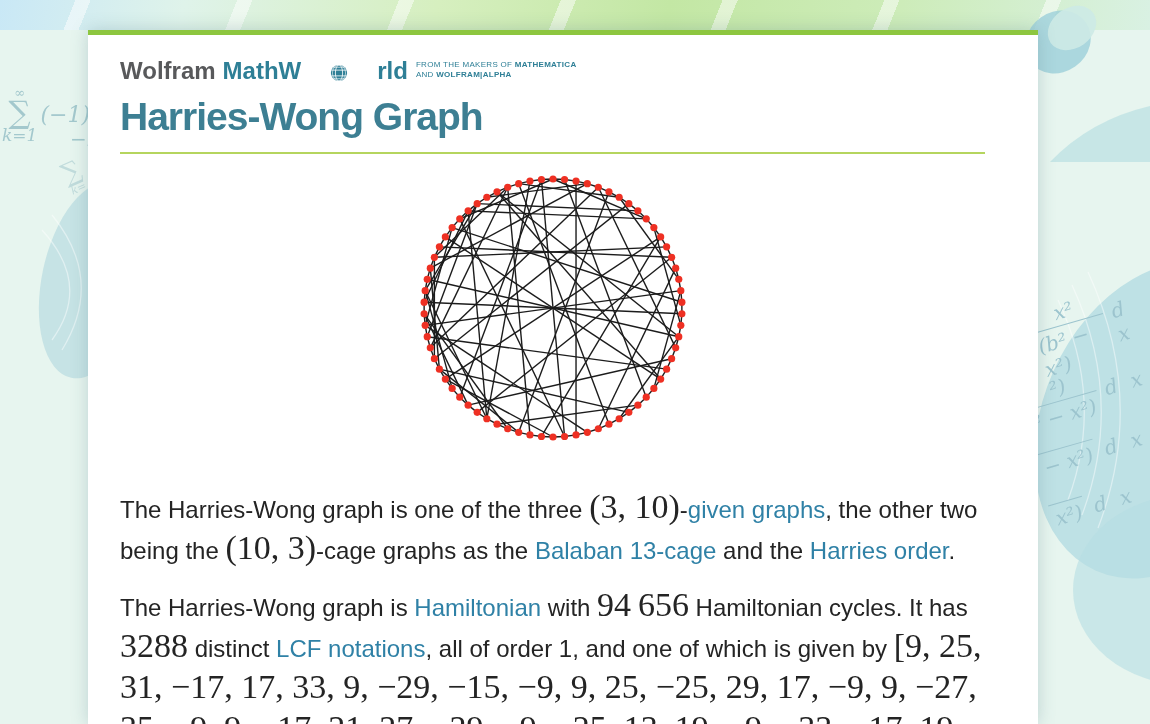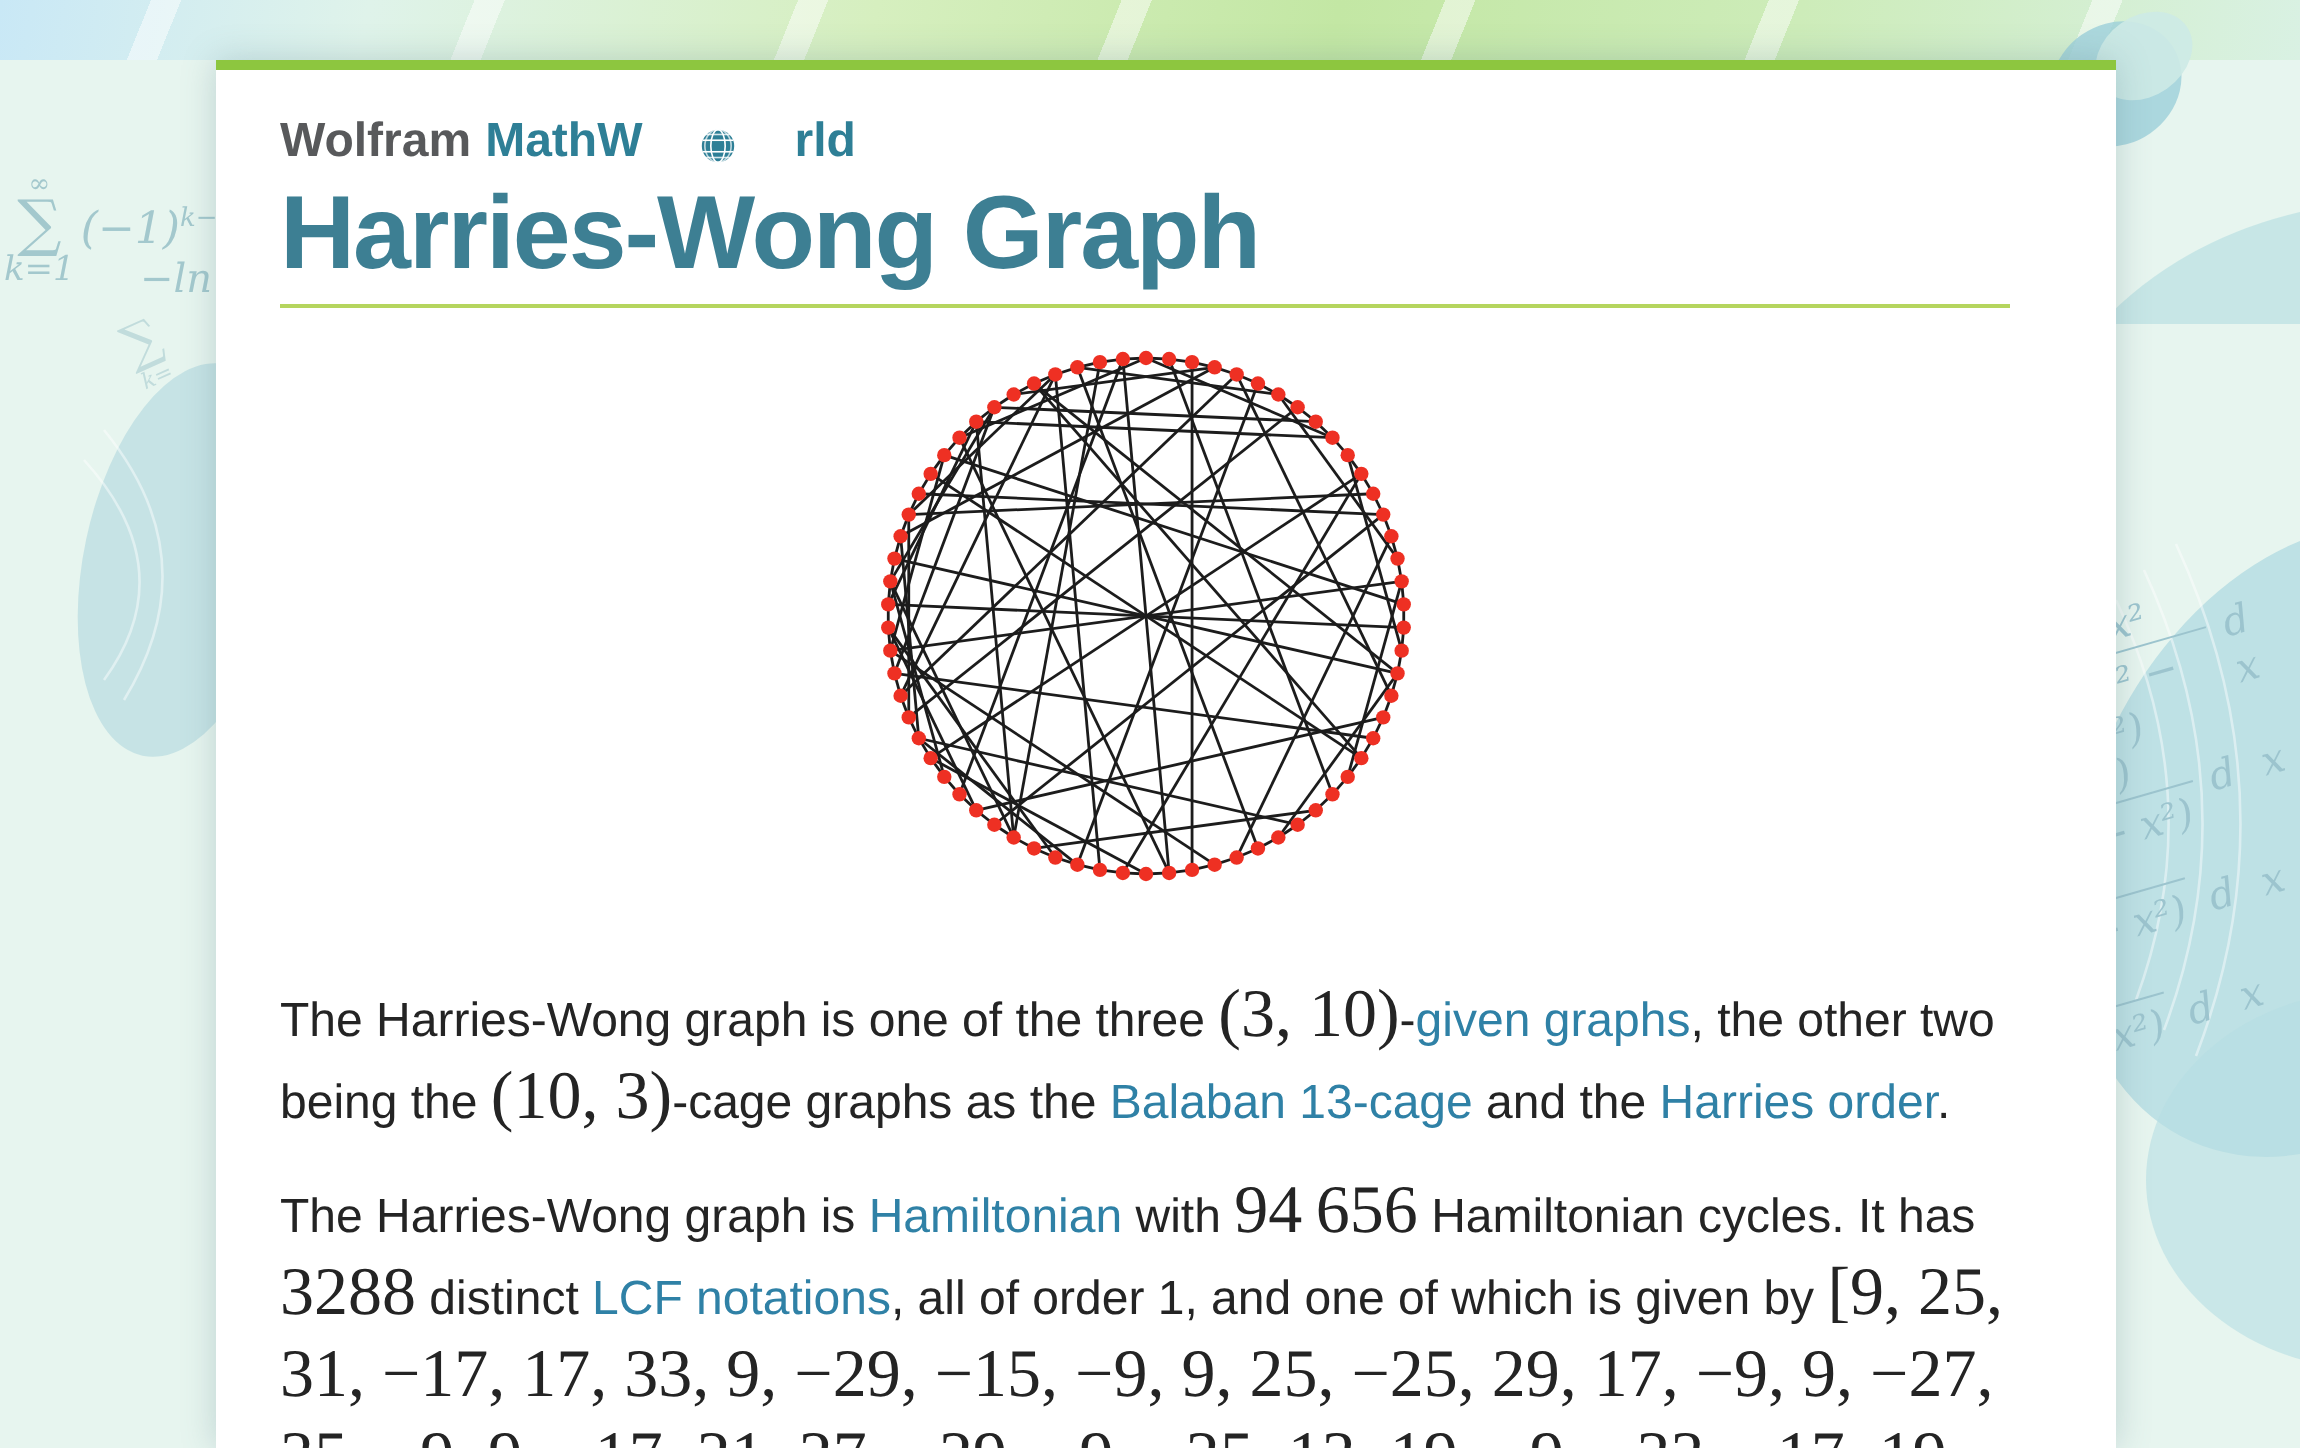--- a/index.html
+++ b/index.html
@@ -46,39 +46,39 @@
   .bg-frac .num { padding:0 4px 1px; }
   .bg-frac .den { border-top:1.5px solid currentColor; padding:2px 4px 0; }
   .bg-frac .dx { letter-spacing:4px; }
   .bg-frac-1 { left:1032px; top:292px; }
   .bg-frac-2 { left:1024px; top:368px; }
   .bg-frac-3 { left:1038px; top:438px; }
   .bg-frac-4 { left:1050px; top:492px; }
 
   
   .card {
-    position:absolute; left:108px; top:30px; width:950px; height:694px; z-index:2;
+    position:absolute; left:88px; top:30px; width:950px; height:694px; z-index:2;
     background:#ffffff; border-top:5px solid var(--accent-green,#8dc63f);
     box-shadow:0 0 16px rgba(90,130,140,.30);
     padding:22px 0 0 32px;
   }
 
   
   .logo-row { display:flex; align-items:flex-start; }
   .logo-main { font-size:24px; font-weight:700; display:flex; align-items:center; cursor:pointer; }
   .logo-wolfram { color:var(--logo-gray,#58595b); margin-right:7px; }
   .logo-mathworld { color:var(--logo-teal,#2e7f96); display:flex; align-items:center;gap:28px; }
   .globe { margin:0 1px; position:relative; top:1.5px; }
   .tagline { margin-left:8px; padding-top:3px; font-size:8px; line-height:10px;
              color:var(--logo-teal,#2e7f96); letter-spacing:.3px; }
   .tagline b { font-weight:700; }
 
   
   h1.page-title {
-    margin:6px 0 0; font-size:52px; line-height:52px; font-weight:700;
+    margin:6px 0 0; font-size:39px; line-height:52px; font-weight:700;
     letter-spacing:-1px; color:var(--title-teal,#3d7f93);
   }
   .rule { width:865px; height:2px; background:var(--rule-green,#b5d55e); border:0; margin:9px 0 0; }
 
   
   .figure-wrap { width:865px; margin-top:18px; text-align:center; }
   .figure-wrap svg { display:inline-block; }
 
   
   .article { width:874px; margin-top:40px; }
@@ -165,20 +165,24 @@
               <ellipse cx="10" cy="10" rx="4" ry="9"></ellipse>
               <ellipse cx="10" cy="10" rx="7.3" ry="9" opacity="0.7"></ellipse>
               <line x1="1.4" y1="6.8" x2="18.6" y2="6.8"></line>
               <line x1="1.4" y1="13.2" x2="18.6" y2="13.2"></line>
               <line x1="3.2" y1="3.6" x2="16.8" y2="3.6" opacity="0.8"></line>
               <line x1="3.2" y1="16.4" x2="16.8" y2="16.4" opacity="0.8"></line>
             </g>
           </svg>
           <span>rld</span>
         </span>
+    </div>
+    <div class="tagline">
+      <div><span>FROM THE MAKERS OF </span><b>MATHEMATICA</b></div>
+      <div><span>AND </span><b>WOLFRAM|ALPHA</b></div>
     </div>
   </div>
 
   <h1 class="page-title">Harries-Wong Graph</h1>
   <div class="rule"></div>
 
   <div class="figure-wrap"><svg width="272" height="272" viewBox="0 0 272 272">
         <g stroke="#1c1c1c" stroke-width="1.4">
           <line x1="136.00" y1="7.00" x2="147.56" y2="7.52"></line>
           <line x1="136.00" y1="7.00" x2="229.24" y2="46.85"></line>

